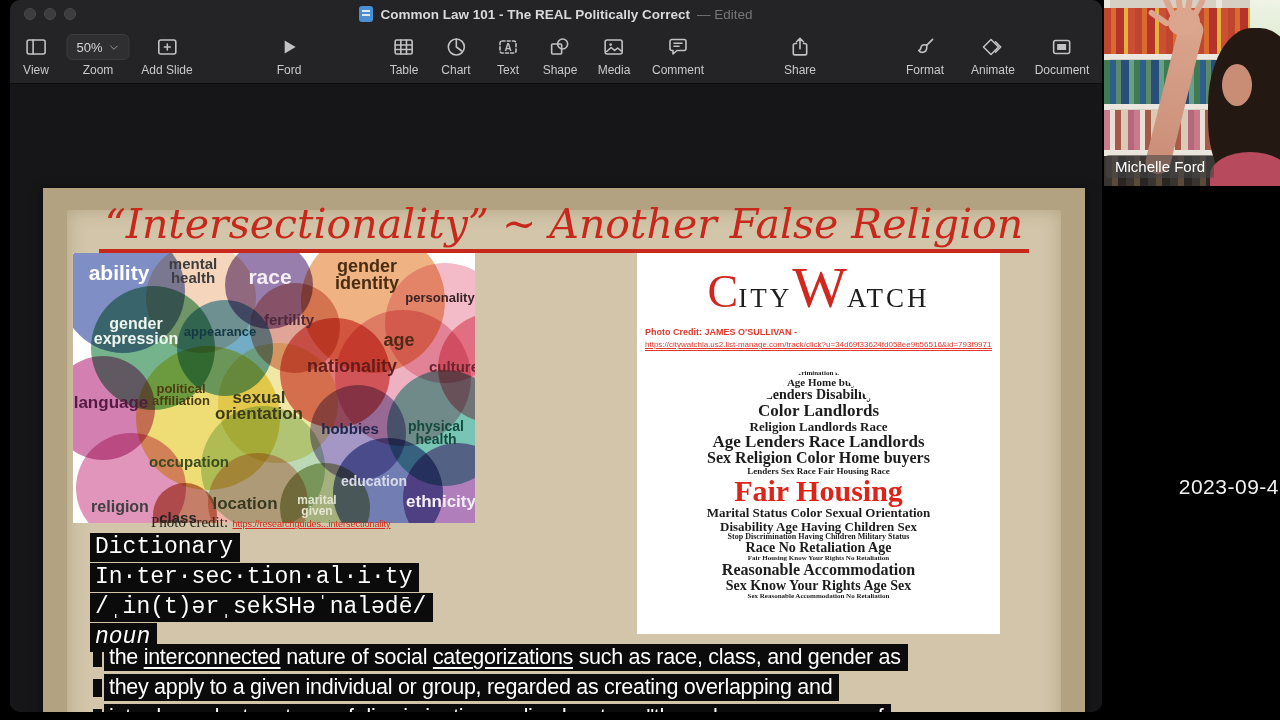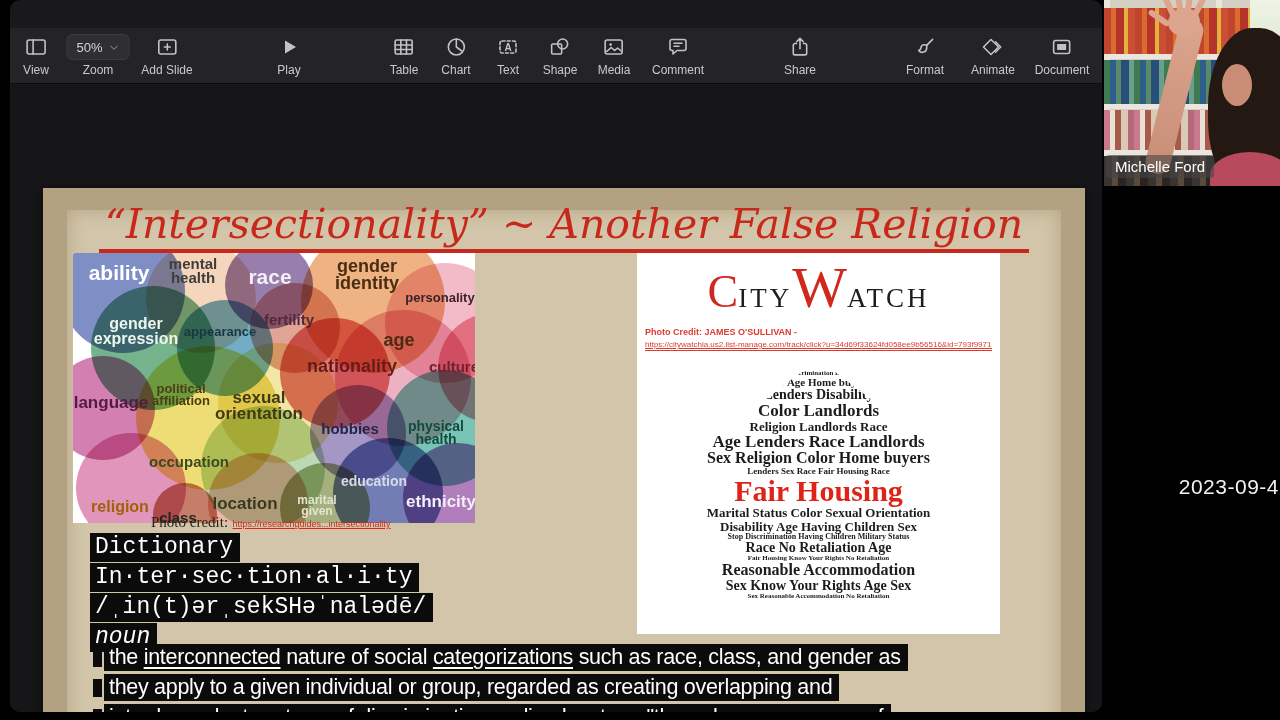--- a/index.html
+++ b/index.html
@@ -83,20 +83,32 @@
   .shoulder { position:absolute; right:-10px; bottom:-12px; width:80px; height:46px; background:#b84a5e; border-radius:50% 50% 0 0; }
   .name-tag { position:absolute; left:2px; bottom:8px; background:rgba(70,70,70,.6); color:#fff; font-size:15px; padding:3px 9px; border-radius:3px; }
   .date-tag { position:absolute; right:1px; bottom:17px; color:#f2f2f2; font-size:21px; letter-spacing:.5px; white-space:nowrap; }
 </style>
 </head>
 <body>
 
 <div class="screen">
 
   <div class="window">
+    <div class="titlebar">
+      <div class="traffic">
+        <span></span>
+        <span></span>
+        <span></span>
+      </div>
+      <div class="title-wrap">
+        <span class="doc-ic"></span>
+        <span class="tb-title">Common Law 101 - The REAL Politically Correct</span>
+        <span class="tb-edited">— Edited</span>
+      </div>
+    </div>
 
     <div class="toolbar" id="toolbar">
         <div class="tb-item" style="left: 26px;">
           <span class="ic">
             <svg class="tbi" width="24" height="24" viewBox="0 0 24 24">
               <rect x="3" y="5" width="18" height="14" rx="2"></rect>
               <path d="M9 5v14"></path>
             </svg>
           </span>
           <span class="lbl">View</span>
@@ -118,21 +130,21 @@
             </svg>
           </span>
           <span class="lbl">Add Slide</span>
         </div>
         <div class="tb-item" style="left: 279px;">
           <span class="ic">
             <svg class="tbi" width="24" height="24" viewBox="0 0 24 24">
               <path d="M8 5.5l11 6.5-11 6.5z" fill="#c2c2c4" stroke="none"></path>
             </svg>
           </span>
-          <span class="lbl">Play</span>
+          <span class="lbl">Ford</span>
         </div>
         <div class="tb-item" style="left: 394px;">
           <span class="ic">
             <svg class="tbi" width="24" height="24" viewBox="0 0 24 24">
               <rect x="3.5" y="5" width="17" height="14" rx="1.5"></rect>
               <path d="M3.5 10h17M3.5 14.5h17M9.2 5v14M14.8 5v14"></path>
             </svg>
           </span>
           <span class="lbl">Table</span>
         </div>
@@ -272,21 +284,21 @@
 orientation</div>
             <div class="vl" style="left: 38px; top: 150px; font-size: 17px; color: rgb(83, 27, 65);">language</div>
             <div class="vl" style="left: 277px; top: 176px; font-size: 15px; color: rgb(35, 38, 76);">hobbies</div>
             <div class="vl" style="left: 363px; top: 180px; font-size: 14px; color: rgb(20, 73, 60);">physical
 health</div>
             <div class="vl" style="left: 116px; top: 209px; font-size: 15px; color: rgb(59, 75, 33);">occupation</div>
             <div class="vl" style="left: 301px; top: 229px; font-size: 14px; color: rgb(217, 217, 234);">education</div>
             <div class="vl" style="left: 244px; top: 253px; font-size: 12px; color: rgb(228, 228, 207);">marital
 given</div>
             <div class="vl" style="left: 368px; top: 249px; font-size: 17px; color: rgb(244, 238, 247);">ethnicity</div>
-            <div class="vl" style="left: 47px; top: 254px; font-size: 16px; color: #a16207;">religion</div>
+            <div class="vl" style="left: 47px; top: 254px; font-size: 16px; color: #404040;">religion</div>
             <div class="vl" style="left: 172px; top: 251px; font-size: 17px; color: rgb(56, 57, 31);">location</div>
             <div class="vl" style="left: 105px; top: 265px; font-size: 15px; color: rgb(38, 38, 38);">class</div>
           </div>
 
         <div class="venn-credit">
           <span class="pc">Photo credit:</span>
           <a>https://researchguides...intersectionality</a>
         </div>
 
         <div class="cw-box">

